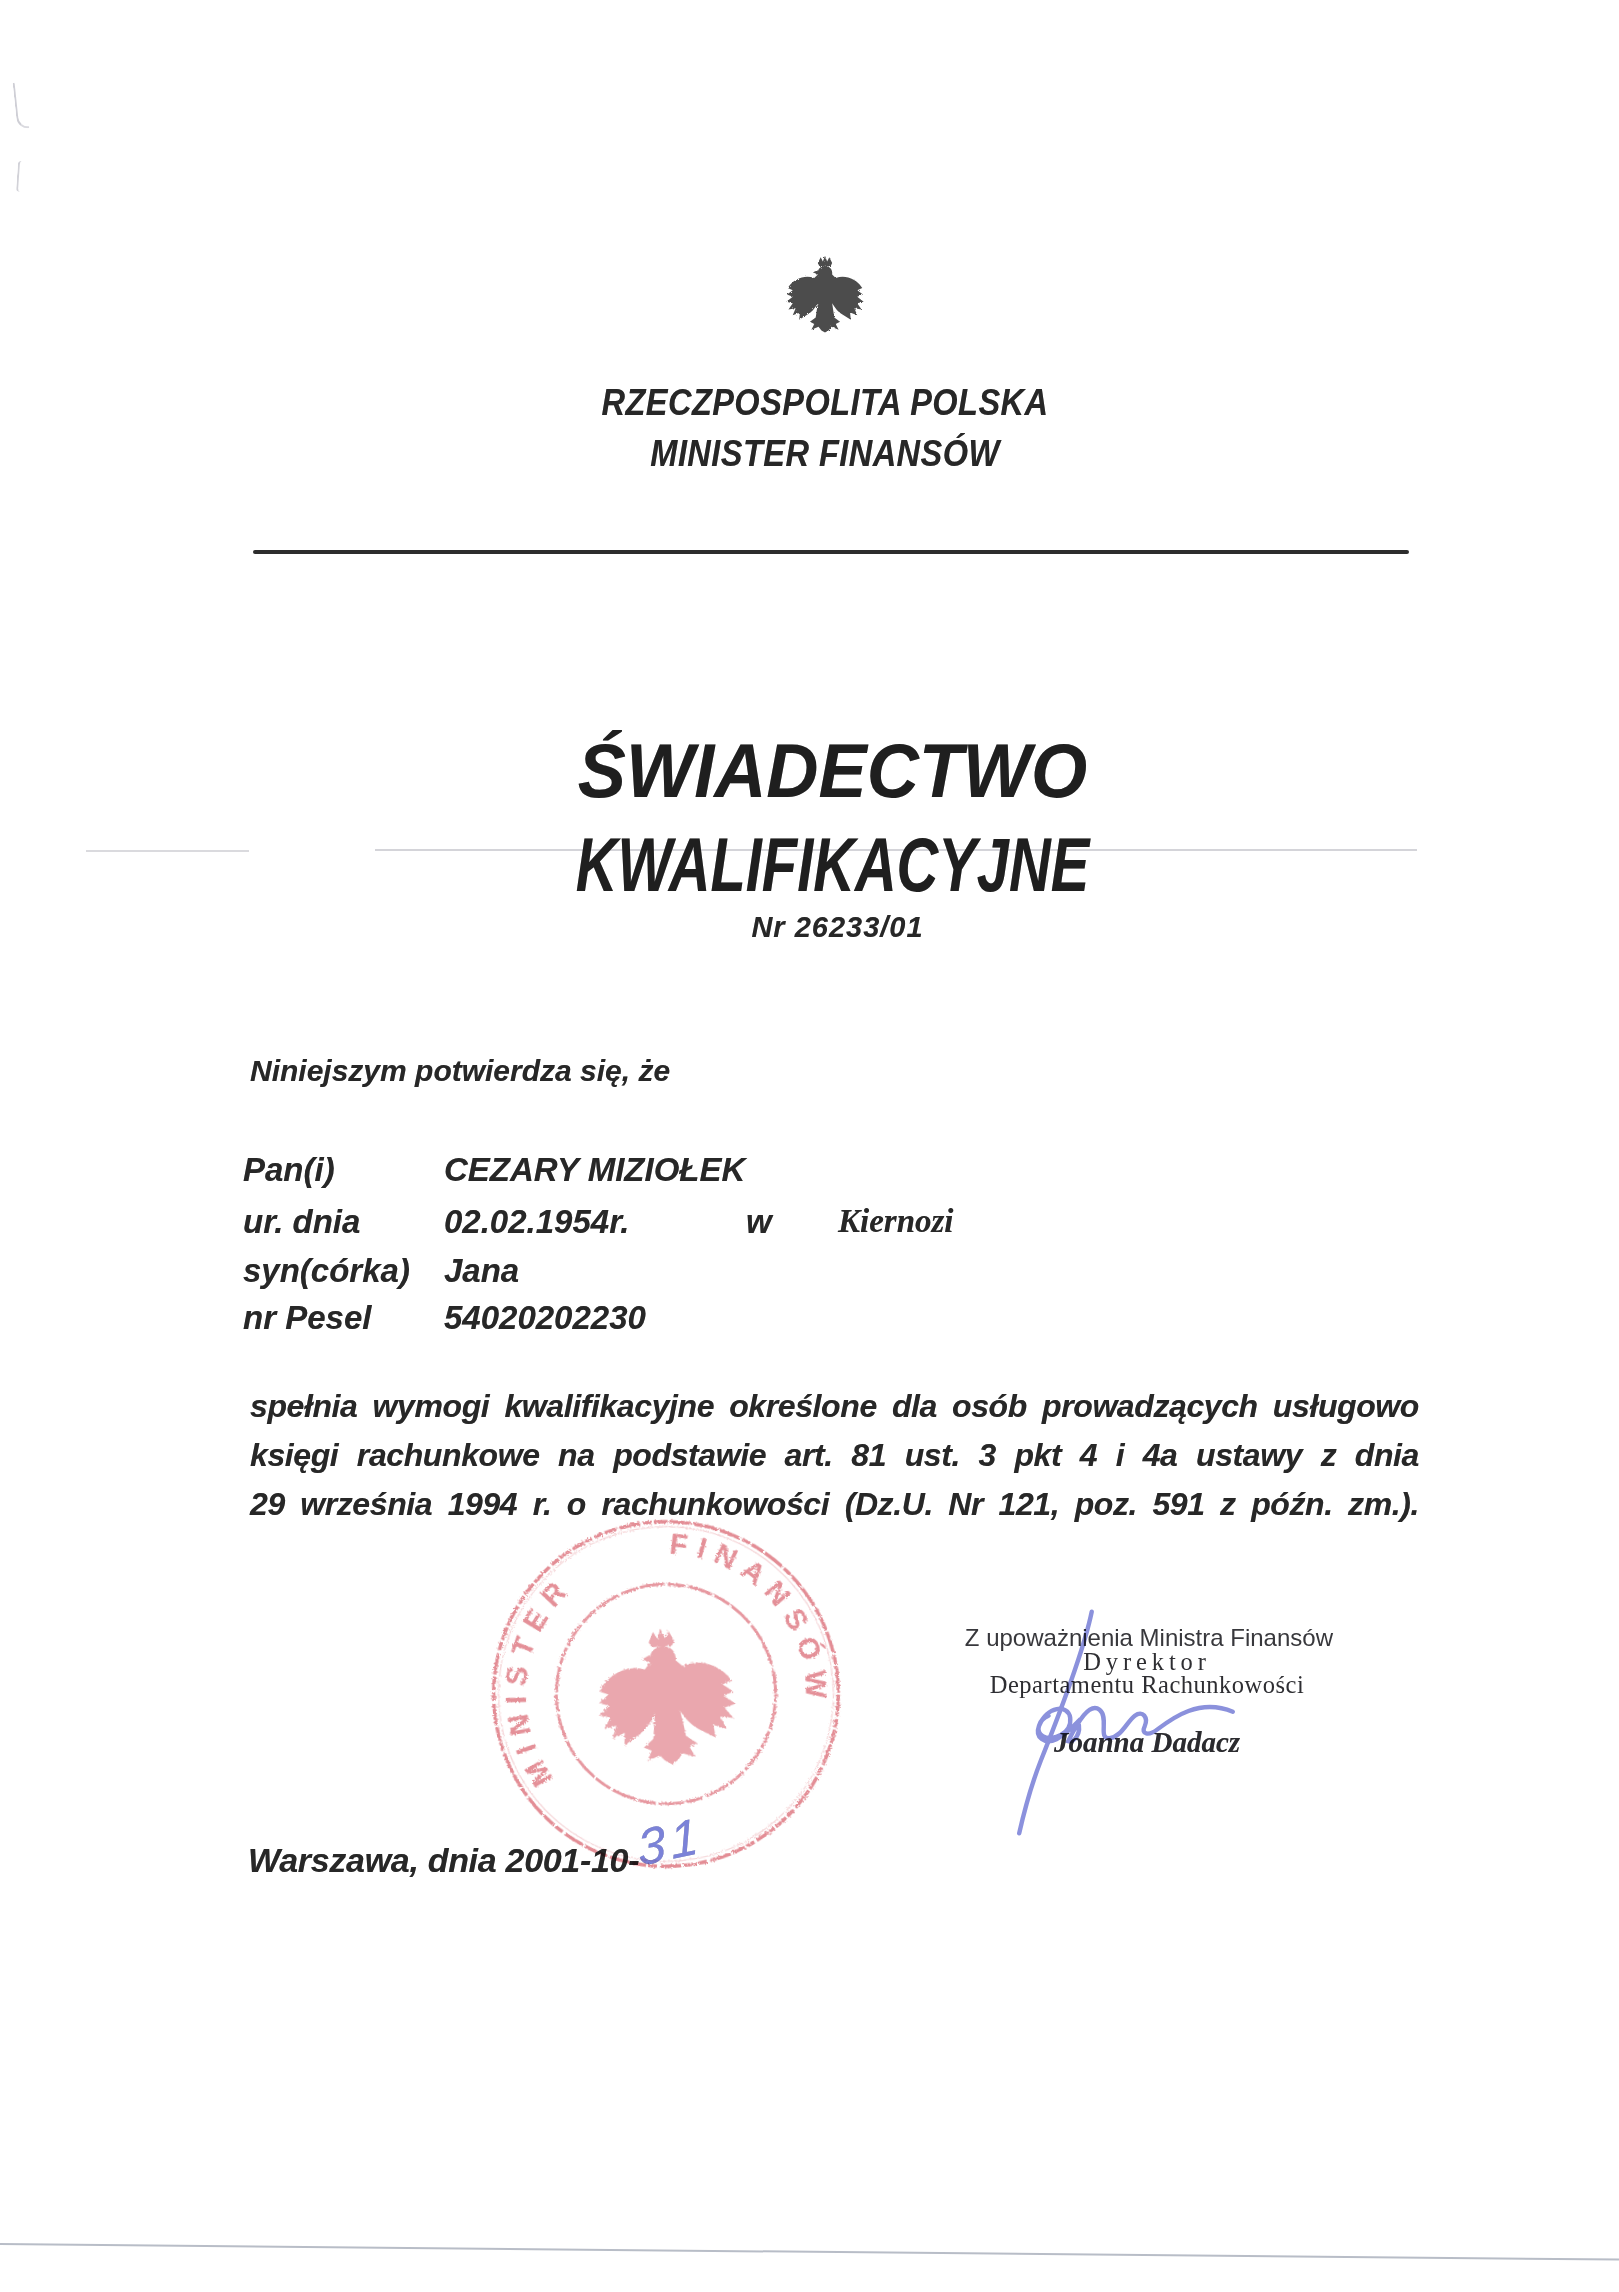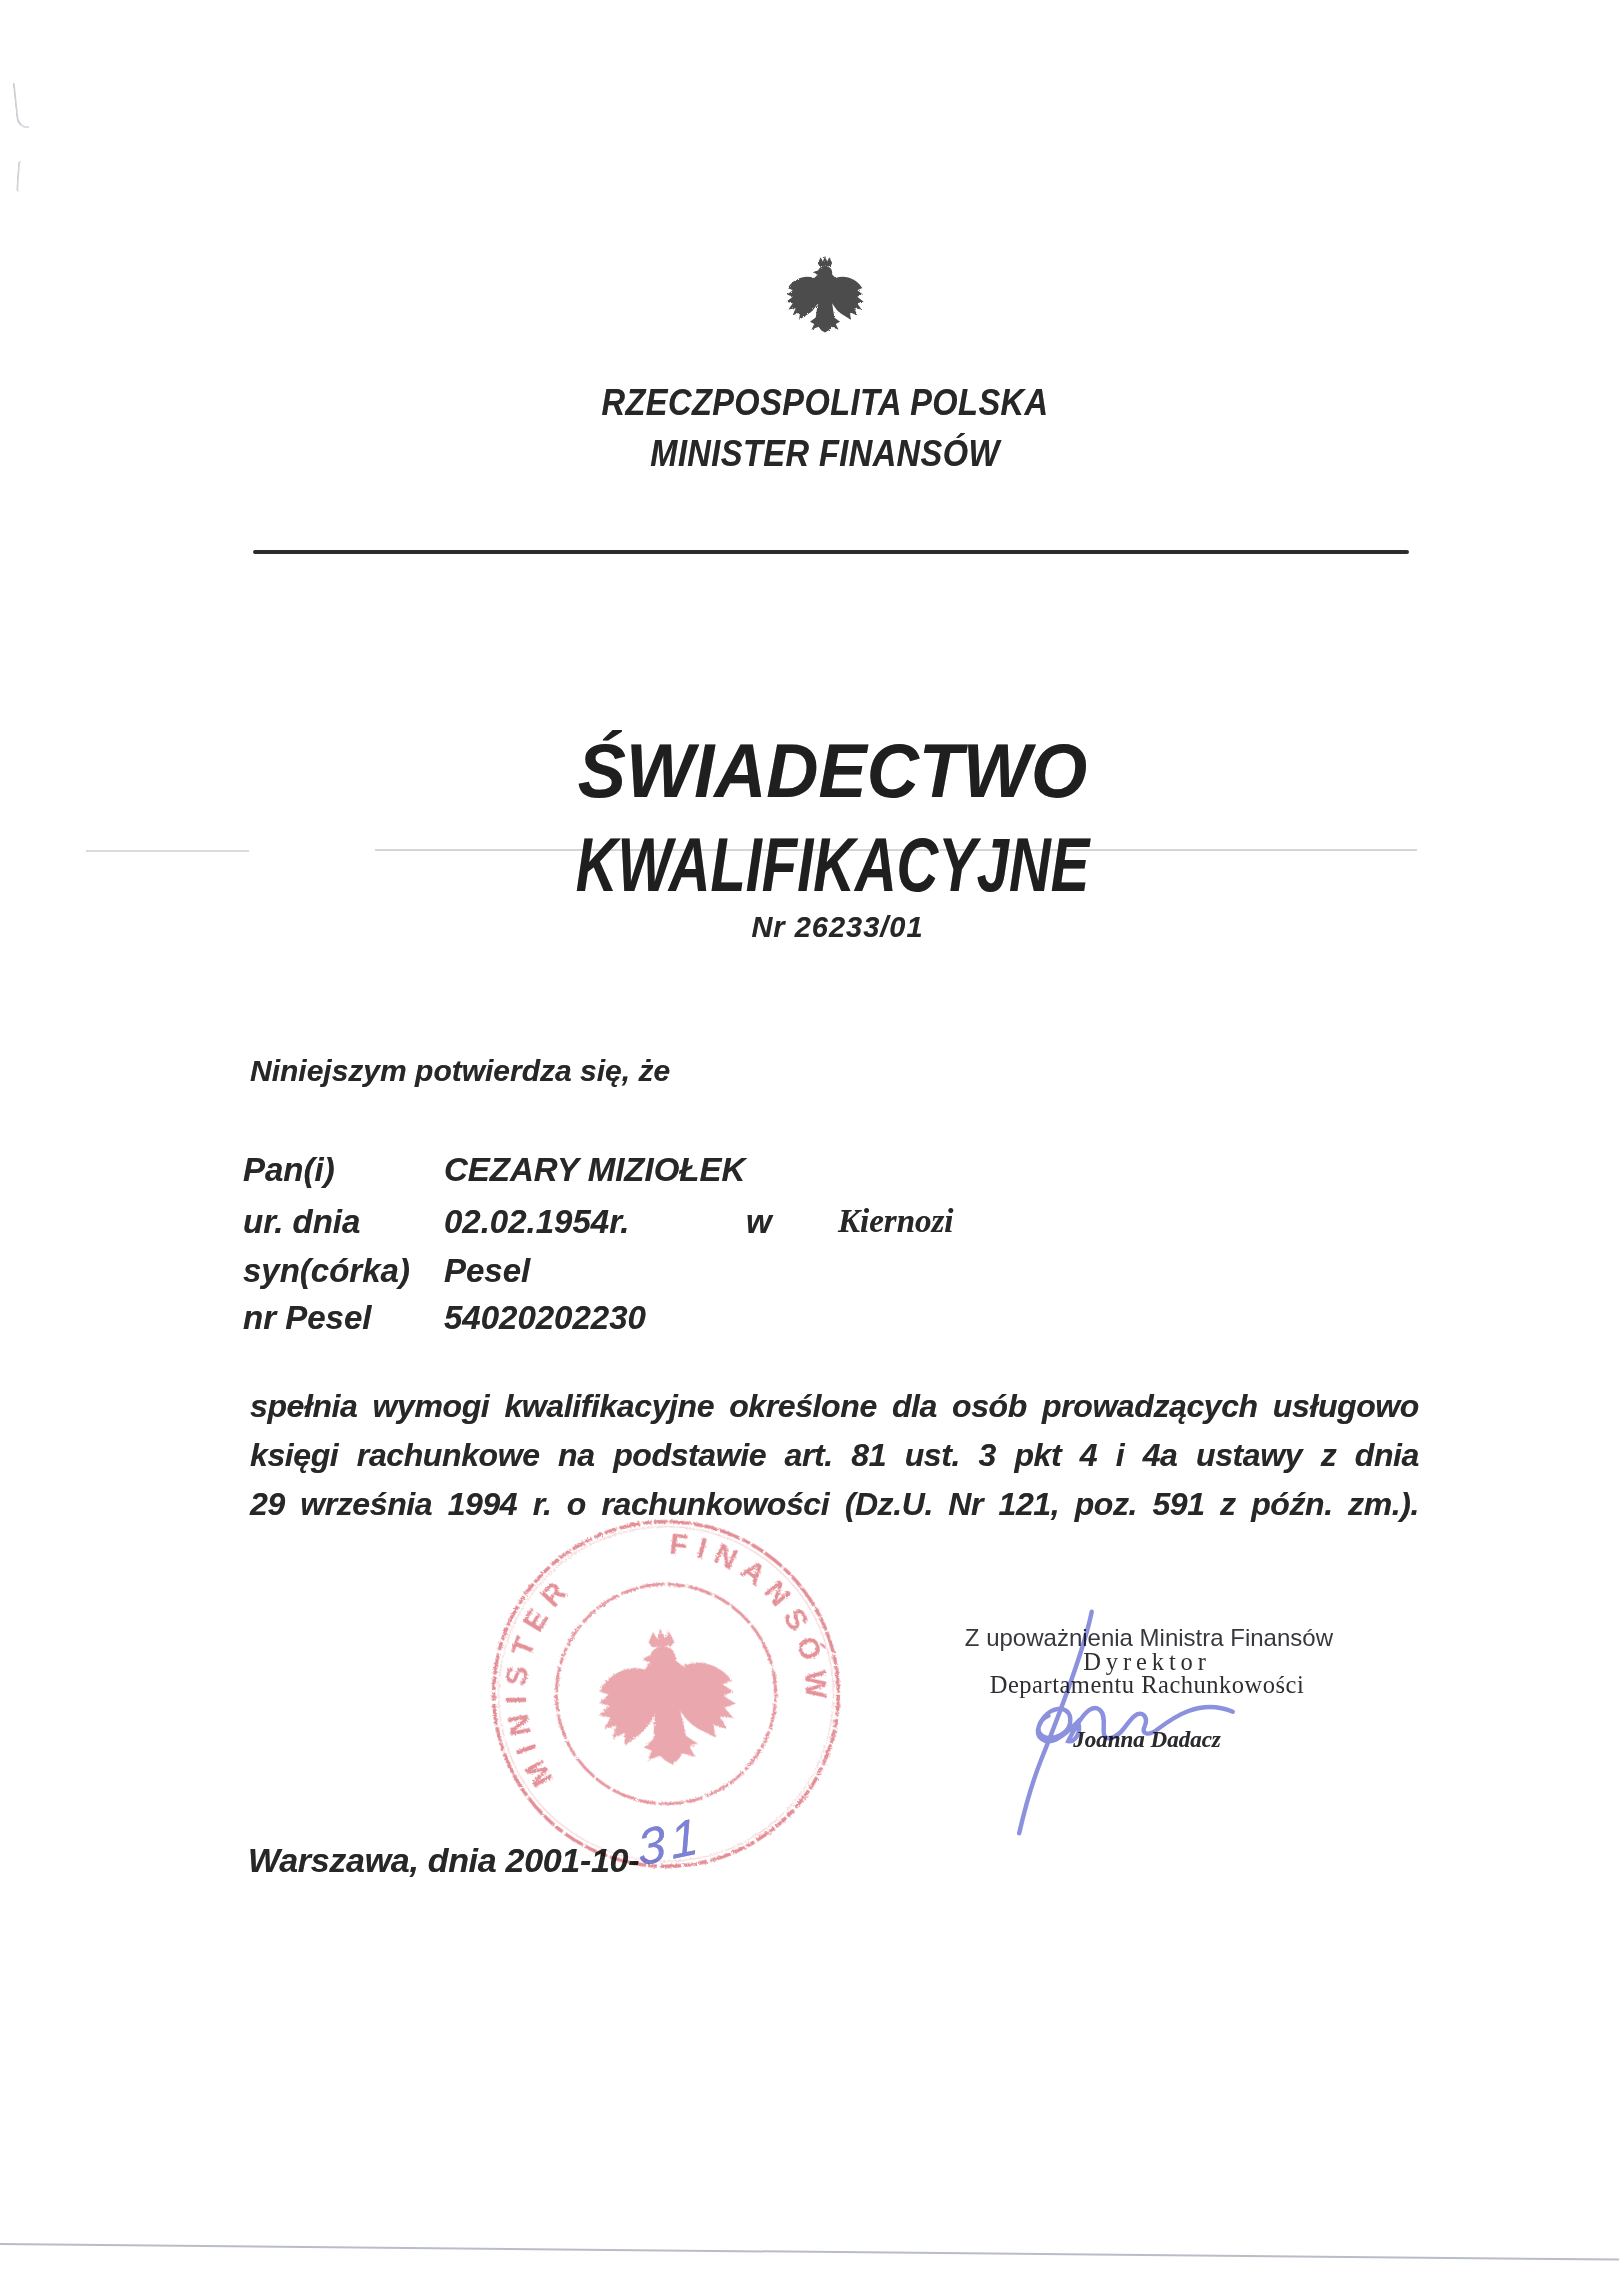--- a/index.html
+++ b/index.html
@@ -31,21 +31,21 @@
   .fplace{position:absolute; left:838px;font-family:Liberation Serif, serif;}
   .para{left:250px; top:0; width:1169px; font-size:32px; font-style:italic; font-weight:bold;
         letter-spacing:-0.4px; text-align:justify; text-align-last:justify;
         text-shadow:0 0 0.6px rgba(60,60,60,.45); white-space:normal; line-height:1;margin-top:36px;}
   
   .auth1{left:961px; top:1626px; width:372px; text-align:right; font-size:24px; color:#38383c;}
   .auth2{left:961px; top:1650px; width:372px; text-align:center; font-size:24.5px;
          font-family:"Liberation Serif", serif; letter-spacing:4.9px; color:#2e2e32;}
   .auth3{left:961px; top:1673px; width:372px; text-align:center; font-size:24.5px;
          font-family:"Liberation Serif", serif; letter-spacing:0.5px; color:#2e2e32;}
-  .signame{left:961px; top:1728px; width:372px; text-align:center; font-size:23px;
+  .signame{left:961px; top:1728px; width:372px; text-align:center; font-size:29px;
          font-family:"Liberation Serif", serif; font-weight:bold; font-style:italic; color:#2b2b2f;}
   
   .dateline{left:248px; top:1843px; font-size:34px; letter-spacing:-0.3px;}
   .day{left:637px; top:1816px; font-size:51px; font-style:italic; letter-spacing:4.9px;
        transform:rotate(-12deg) skewX(-6deg); font-weight:normal;
        mix-blend-mode:multiply;}
   
   .artifact-line{left:375px; top:849px; width:1042px; height:2px; background:#cdcdd2; opacity:.85;}
   .artifact-line-left{left:86px; top:850px; width:163px; height:2px; background:#d6d6da; opacity:.9;}
   .mark1{left:14.7px; top:82px; width:9.8px; height:45px; border-left:2.9px solid #c4c4cc;
@@ -105,21 +105,21 @@
       <span class="fvalue">CEZARY  MIZIOŁEK</span>
     </div>
     <div class="abs t frow" style="top:1205px;">
       <span class="flabel">ur. dnia</span>
       <span class="fvalue">02.02.1954r.</span>
       <span class="fconj">w</span>
       <span class="fplace">Kiernozi</span>
     </div>
     <div class="abs t frow" style="top:1254px;">
       <span class="flabel">syn(córka)</span>
-      <span class="fvalue">Pesel</span>
+      <span class="fvalue">Jana</span>
     </div>
     <div class="abs t frow" style="top:1301px;">
       <span class="flabel">nr Pesel</span>
       <span class="fvalue">54020202230</span>
     </div>
   </div>
 
   <div>
     <div class="abs para" style="top:1354px;">spełnia wymogi kwalifikacyjne określone dla osób prowadzących usługowo</div>
     <div class="abs para" style="top:1403px;">księgi rachunkowe na podstawie art. 81 ust. 3 pkt 4 i 4a ustawy z dnia</div>

